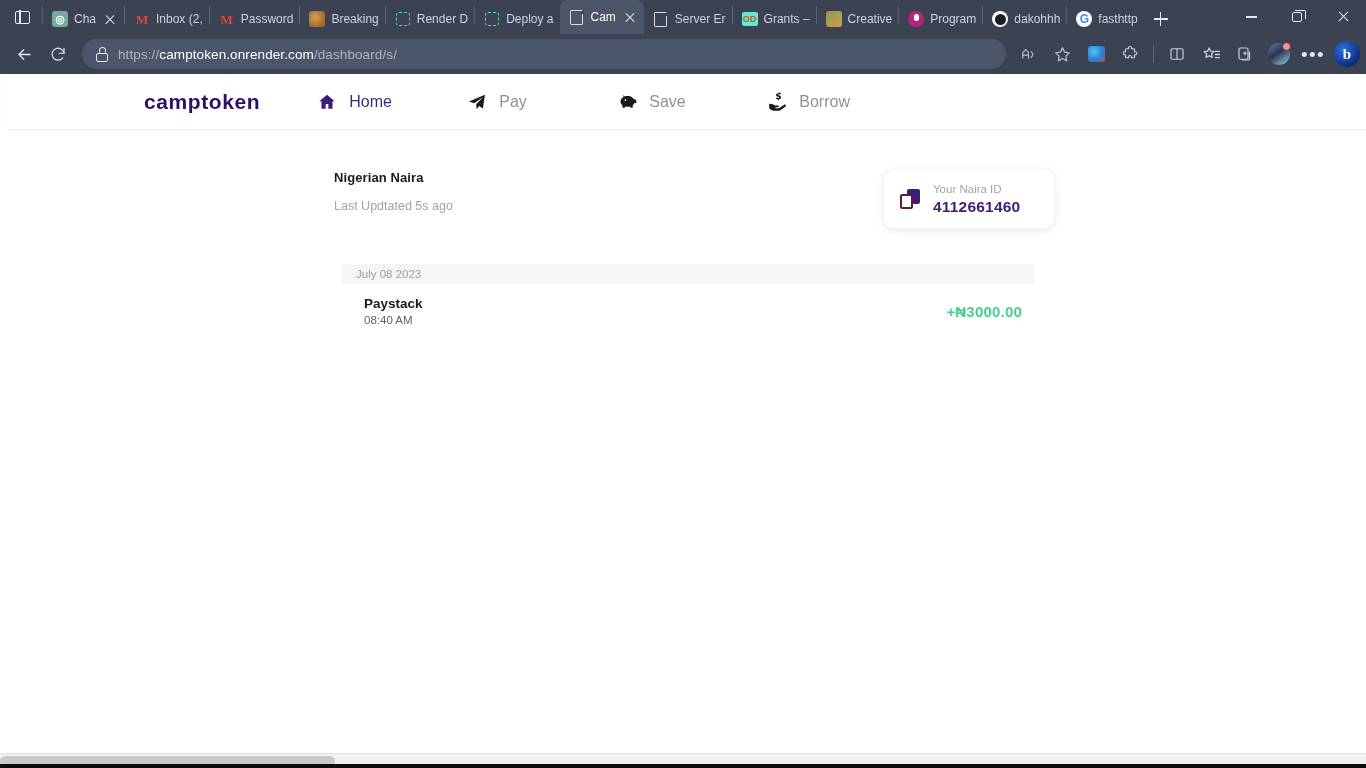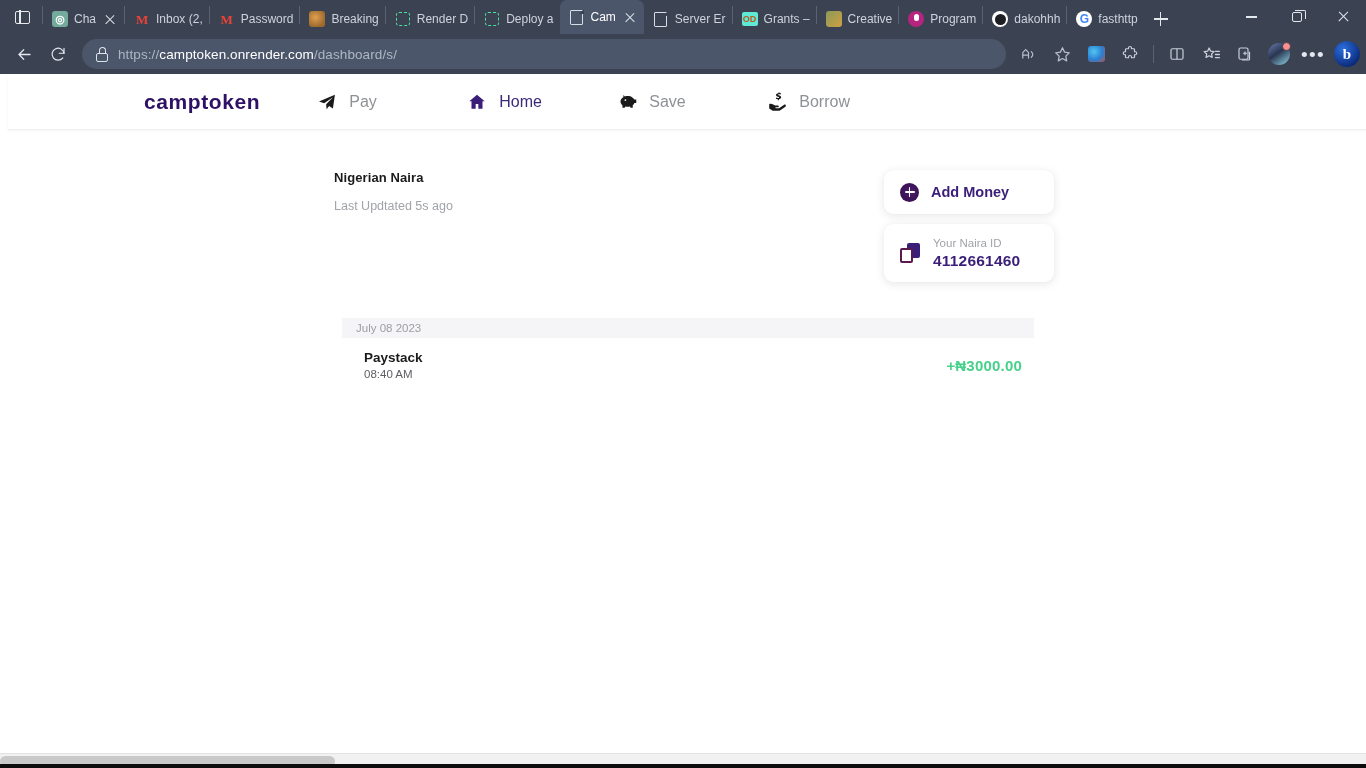--- a/index.html
+++ b/index.html
@@ -408,36 +408,36 @@
     </div>
   </div>
 
   <div class="viewport">
 
     <header class="site-header">
       <div class="logo">camptoken</div>
 
       <nav class="mainnav">
 
+        <div class="navitem active">
+          <span class="navicon">
+            <svg width="20" height="20" viewBox="0 0 24 24" fill="#3b1e78">
+              <path d="M12 3.2L2.8 11h2.6v9h5v-5.6h3.2V20h5v-9h2.6z"></path>
+            </svg>
+          </span>
+          <span>Home</span>
+        </div>
+
         <div class="navitem">
           <span class="navicon">
             <svg width="20" height="20" viewBox="0 0 24 24" fill="#1a1a1a">
               <path d="M21.5 3.2L2.4 11.3l6.2 2.2 10.6-7.3-8.2 8.5.5 6.1 3-4.1 4.6 3.1z"></path>
             </svg>
           </span>
           <span>Pay</span>
-        </div>
-
-        <div class="navitem active">
-          <span class="navicon">
-            <svg width="20" height="20" viewBox="0 0 24 24" fill="#3b1e78">
-              <path d="M12 3.2L2.8 11h2.6v9h5v-5.6h3.2V20h5v-9h2.6z"></path>
-            </svg>
-          </span>
-          <span>Home</span>
         </div>
 
         <div class="navitem">
           <span class="navicon">
             <svg width="21" height="21" viewBox="0 0 24 24" fill="#1a1a1a">
               <path d="M17.5 7.3c-1.3-1-3.2-1.6-5.4-1.6-1.1 0-2.2.2-3.1.5L7.3 4.5v2.6C5.3 8.2 4 10 4 12c0 1.6.8 3.1 2.2 4.2V19h2.6l.6-1.3c.9.2 1.9.4 2.9.4.9 0 1.8-.1 2.6-.3l.6 1.2H18v-2.6c.9-.7 1.6-1.6 1.9-2.6H22v-4h-2.2c-.4-1-1.2-1.9-2.3-2.5zM9.6 11.4a1 1 0 1 1 0-2 1 1 0 0 1 0 2z"></path>
             </svg>
           </span>
           <span>Save</span>
         </div>
@@ -456,24 +456,20 @@
 
     <main class="content">
 
       <section class="hero">
         <div class="balance-block">
           <div class="bal-label">Nigerian Naira</div>
           <div class="bal-updated">Last Updtated 5s ago</div>
         </div>
 
         <div class="side-cards">
-          <div class="card add">
-            <span class="plus-circle"></span>
-            <span class="add-label">Add Money</span>
-          </div>
 
           <div class="card wallet">
             <span class="copy-ico">
               <span class="copy-back"></span>
                 <span class="copy-front"></span>
             </span>
             <span>
               <span class="wallet-label" style="display:block">Your Naira ID</span>
               <span class="wallet-id" style="display:block">4112661460</span>
             </span>

